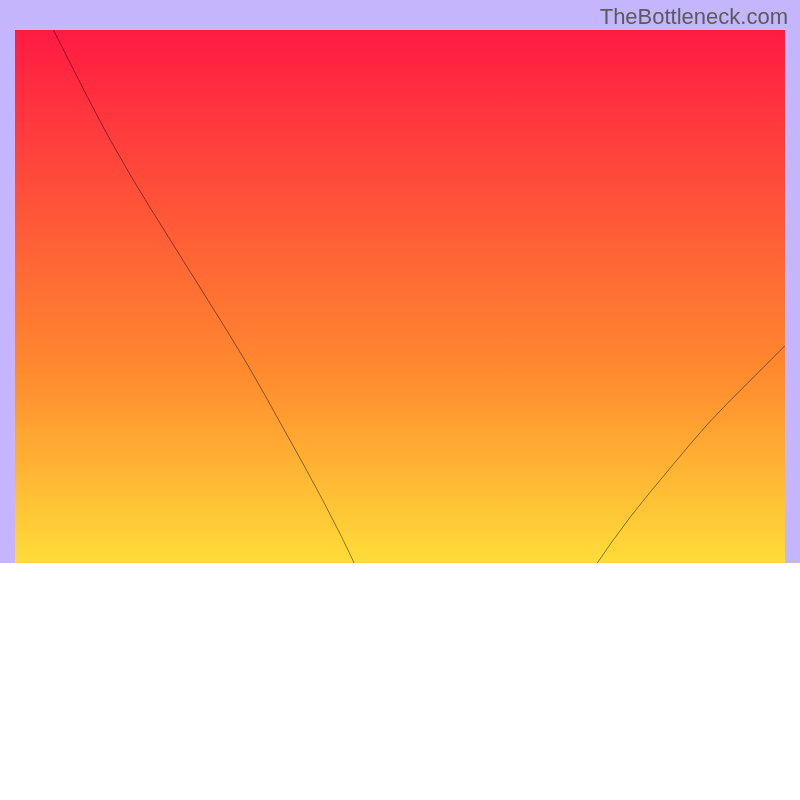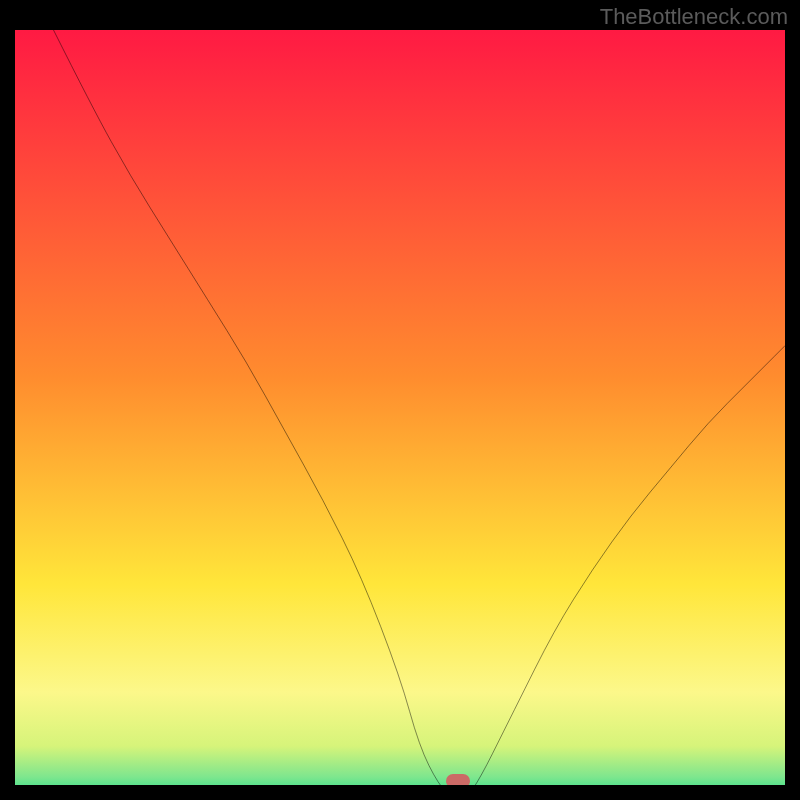--- a/index.html
+++ b/index.html
@@ -4,22 +4,22 @@
 <style>
   body {
     margin: 0;
     padding: 0;
     background: #fff;
     font-family: Arial, Helvetica, sans-serif;
   }
   .canvas {
     position: relative;
     width: 800px;
-    height: 800px;
-    background: #000000;
+    height: 563px;
+    background: #c4b5fd;
     overflow: hidden;
   }
   .watermark {
     position: absolute;
     top: 4px;
     right: 12px;
     color: #5b5b5b;
     font-size: 22px;
     font-weight: 400;
     letter-spacing: 0px;

